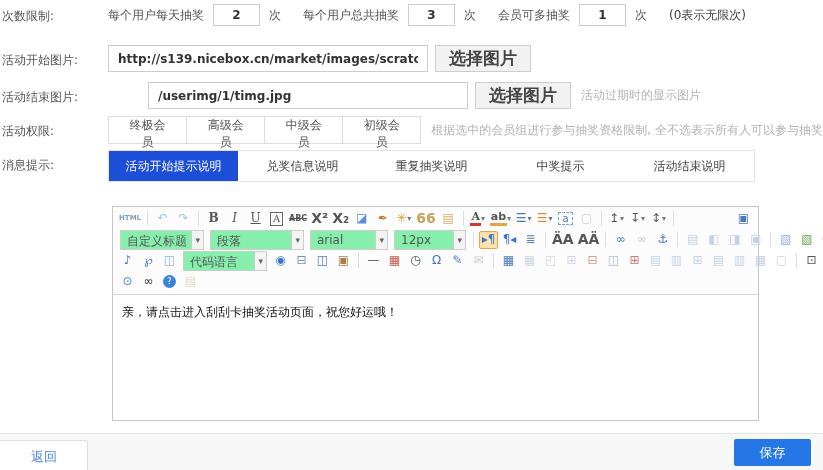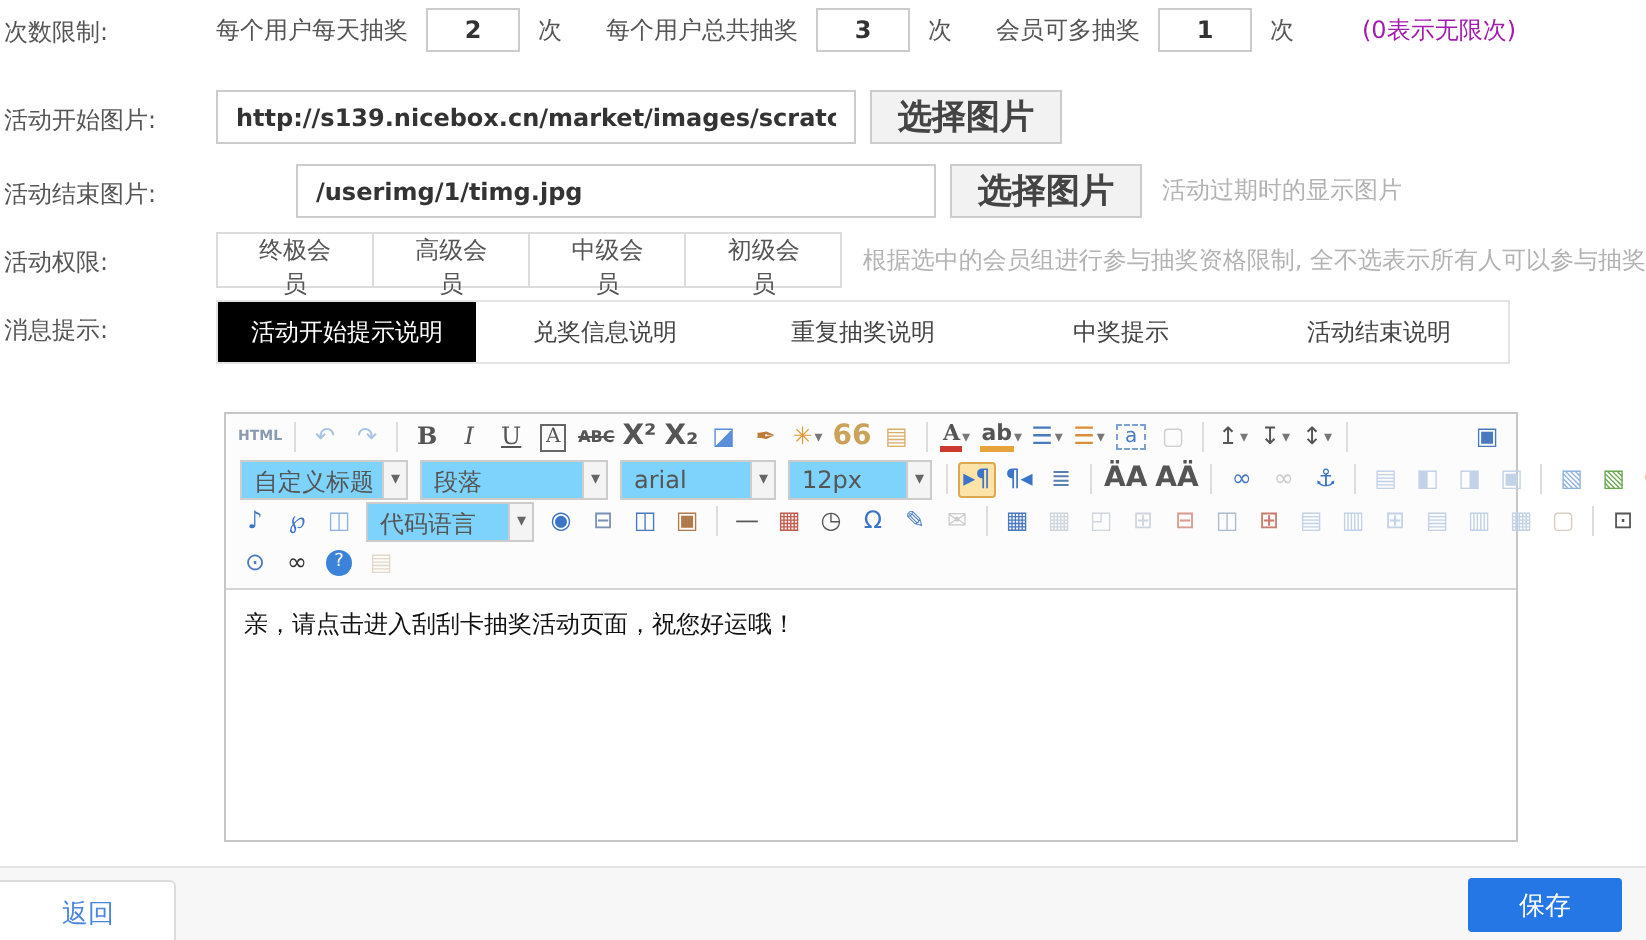--- a/index.html
+++ b/index.html
@@ -20,21 +20,21 @@
   .r5 { margin-bottom: 24px; }
 
   .limits { display: flex; align-items: center; padding-top: 1px; }
   .limits .glabel { color: #555; margin-right: 9px; white-space: nowrap; }
   .limits .suffix { margin: 0 22px 0 9px; color: #555; }
   input.num {
     width: 47px; height: 22px; border: 1px solid #ccc; text-align: center;
     font-weight: bold; color: #333; font-size: 12px; outline: none;
     font-family: inherit;
   }
-  .limits .zero-hint { color: #a21caf; margin-left: 12px; }
+  .limits .zero-hint { color: #404040; margin-left: 0; }
 
   .imgrow { display: flex; align-items: center; }
   input.url {
     width: 320px; height: 27px; border: 1px solid #ccc; padding: 0 9px;
     font-weight: bold; color: #333; font-size: 12px; outline: none;
     font-family: inherit;
   }
   button.pick {
     height: 27px; padding: 0 13px; margin-left: 7px; cursor: pointer;
     background: #f2f2f2; border: 1px solid #ccc; color: #444;
@@ -48,39 +48,39 @@
     color: #555; font-size: 12px; cursor: pointer; font-family: inherit;
   }
   button.member + button.member { margin-left: -1px; }
   .members .hint { padding-top: 1px; }
 
   .tabs { display: flex; width: 647px; border: 1px solid #e3e3e3; background: #fff; }
   .tab {
     flex: 1; text-align: center; line-height: 30px; height: 30px;
     color: #444; cursor: pointer; white-space: nowrap; overflow: hidden;
   }
-  .tab.active { background: #000000; color: #fff; text-align: center; }
+  .tab.active { background: #1d4ed8; color: #fff; text-align: center; }
 
   .editor { margin-left: 110px; width: 647px; border: 1px solid #c6c6c6; background: #fff; }
   .toolbar { background: #fcfcfc; border-bottom: 1px solid #d5d5d5; padding: 1px 2px 2px 2px; }
   .tb-row { display: flex; align-items: center; height: 21px; padding: 0 2px; }
   .ti {
     display: inline-flex; align-items: center; justify-content: center;
     min-width: 19px; height: 18px; margin: 0 1px; font-size: 12px;
     border: 1px solid transparent; border-radius: 2px; cursor: pointer;
     color: #555; flex: none;
   }
   .ti .g { display: inline-block; line-height: 15px; }
   .ti.act { background: #fde3a7; border-color: #dca94e; }
   .tarrow { font-size: 8px; color: #777; margin-left: 1px; }
   .tsep { width: 1px; height: 15px; background: #ddd; margin: 0 4px; flex: none; }
   .tspring { flex: 1; }
   .tdd {
     display: inline-flex; align-items: stretch; height: 20px; border: 1px solid #ccc;
-    background: #7dd3fc; margin: 0 3px; font-size: 12px; color: #555; cursor: pointer; flex: none;
+    background: #86efac; margin: 0 3px; font-size: 12px; color: #555; cursor: pointer; flex: none;
   }
   .tdd-label { padding: 2px 4px 0 6px; white-space: nowrap; flex: 1; }
   .tdd-arrow {
     border-left: 1px solid #ccc; padding: 0 3px; font-size: 9px; color: #666;
     display: flex; align-items: center; background: #f4f4f4;
   }
   .serif { font-family: "DejaVu Serif", serif; }
   .bold { font-weight: bold; }
   .italic { font-style: italic; }
   .underline { text-decoration: underline; }

